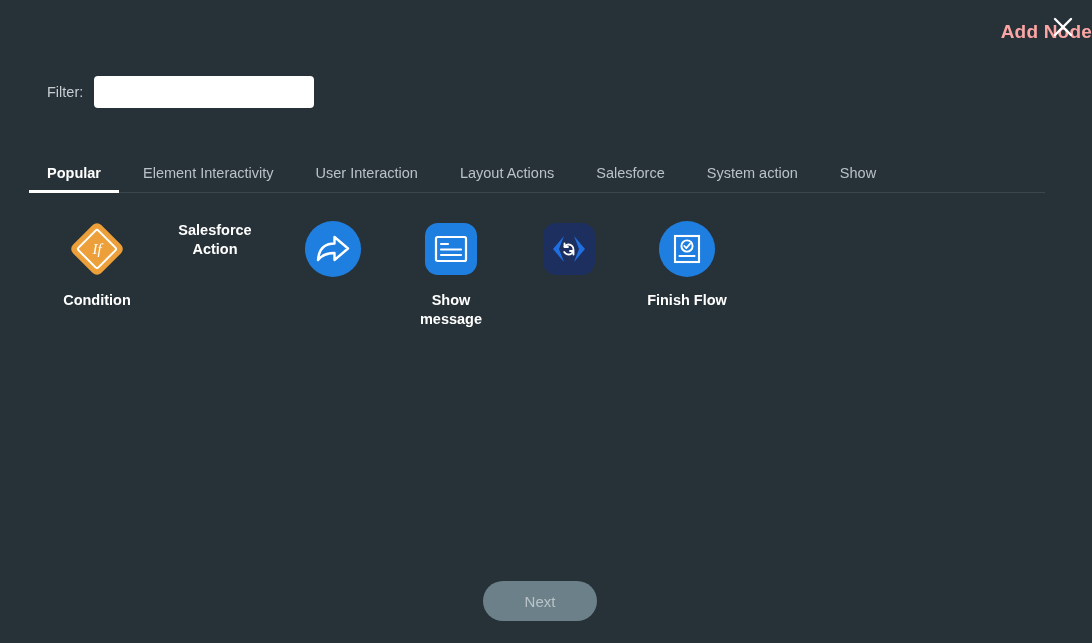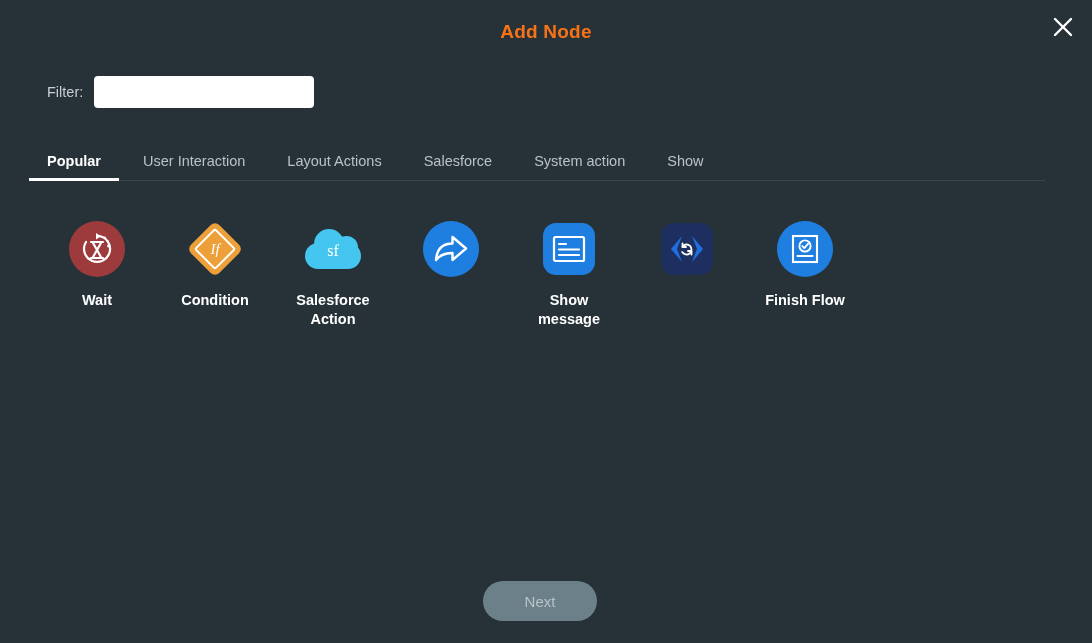--- a/index.html
+++ b/index.html
@@ -17,24 +17,24 @@
   }
 
   
   .modal-header {
     position: relative;
     height: 64px;
   }
   .modal-title {
     position: absolute;
     top: 21px; left: 0; right: 0;
-    text-align: center;
+    text-align: right;
     font-size: 19px;
     font-weight: bold;
-    color: #f97316;
+    color: #fca5a5;
     letter-spacing: .2px;
   }
   .close-btn {
     position: absolute;
     top: 8px; right: 10px;
     width: 38px; height: 38px;
     display: flex; align-items: center; justify-content: center;
     cursor: pointer;
   }
   .close-btn svg { display: block; }
@@ -58,21 +58,21 @@
     outline: none;
     padding: 0 9px;
     font-family: "Liberation Sans", sans-serif;
     font-size: 14px;
     color: #222;
   }
 
   
   .tabs {
     position: absolute;
-    top: 144px; left: 47px; right: 47px;
+    top: 156px; left: 47px; right: 47px;
     display: flex;
     align-items: flex-end;
     border-bottom: 1px solid #3b474d;
     height: 37px;
   }
   .tab {
     font-size: 14.5px;
     color: #b9c2c7;
     padding: 0 0 11px 0;
     margin-right: 42px;
@@ -200,67 +200,44 @@
   </div>
 </div>
 
 <div class="filter-row">
   <span class="filter-label">Filter:</span>
   <input class="filter-input" type="text" placeholder="" style="">
 </div>
 
 <div class="tabs">
   <div class="tab active">Popular</div>
+  <div class="tab">Element Interactivity</div>
   <div class="tab">User Interaction</div>
   <div class="tab">Layout Actions</div>
   <div class="tab">Salesforce</div>
   <div class="tab">System action</div>
   <div class="tab">Show</div>
 </div>
 
 <div class="node-grid">
 
-  <div class="node-card">
-    <div class="node-icon">
-      <div class="sh-circle" style="background:#9c3a3c">
-        <svg width="40" height="40" viewBox="0 0 40 40">
-          <path d="M9 13 A13 13 0 1 0 22 7" fill="none" stroke="#fff" stroke-width="2.2" stroke-linecap="round"></path>
-          <path d="M19 4 L24 7.2 L19 10.4 Z" fill="#fff"></path>
-          <path d="M14 13 H26 M14 29 H26" stroke="#fff" stroke-width="2.2" stroke-linecap="round"></path>
-          <path d="M15.5 13 L20 21 L15.5 29 M24.5 13 L20 21 L24.5 29" fill="none" stroke="#fff" stroke-width="2.2" stroke-linejoin="round"></path>
-          <circle cx="30.5" cy="12" r="1.1" fill="#fff"></circle>
-          <circle cx="31.5" cy="17" r="1.4" fill="#fff"></circle>
-          <circle cx="28" cy="8.5" r="0.9" fill="#fff"></circle>
-        </svg>
-      </div>
-    </div>
-    <div class="node-label">Wait</div>
-  </div>
 
   <div class="node-card">
     <div class="node-icon">
       <div class="sh-diamond" style="background:#eda03a">
         <div class="diamond-inner">
           <div class="diamond-outline"></div>
           <span class="diamond-text">If</span>
         </div>
       </div>
     </div>
     <div class="node-label">Condition</div>
   </div>
 
   <div class="node-card">
-    <div class="node-icon">
-      <div class="cloud">
-        <div class="b1" style="background:#45c6f0"></div>
-        <div class="b2" style="background:#45c6f0"></div>
-        <div class="b3" style="background:#45c6f0"></div>
-        <div class="sf-text">sf</div>
-      </div>
-    </div>
     <div class="node-label">Salesforce
 Action</div>
   </div>
 
 
   <div class="node-card">
     <div class="node-icon">
       <div class="sh-circle" style="background:#1f7fe0">
         <svg width="36" height="34" viewBox="0 0 36 34">
           <path d="M3 28 C4 16 11 11.5 19.5 11.5 L19.5 5 L33 16.5 L19.5 28 L19.5 21

